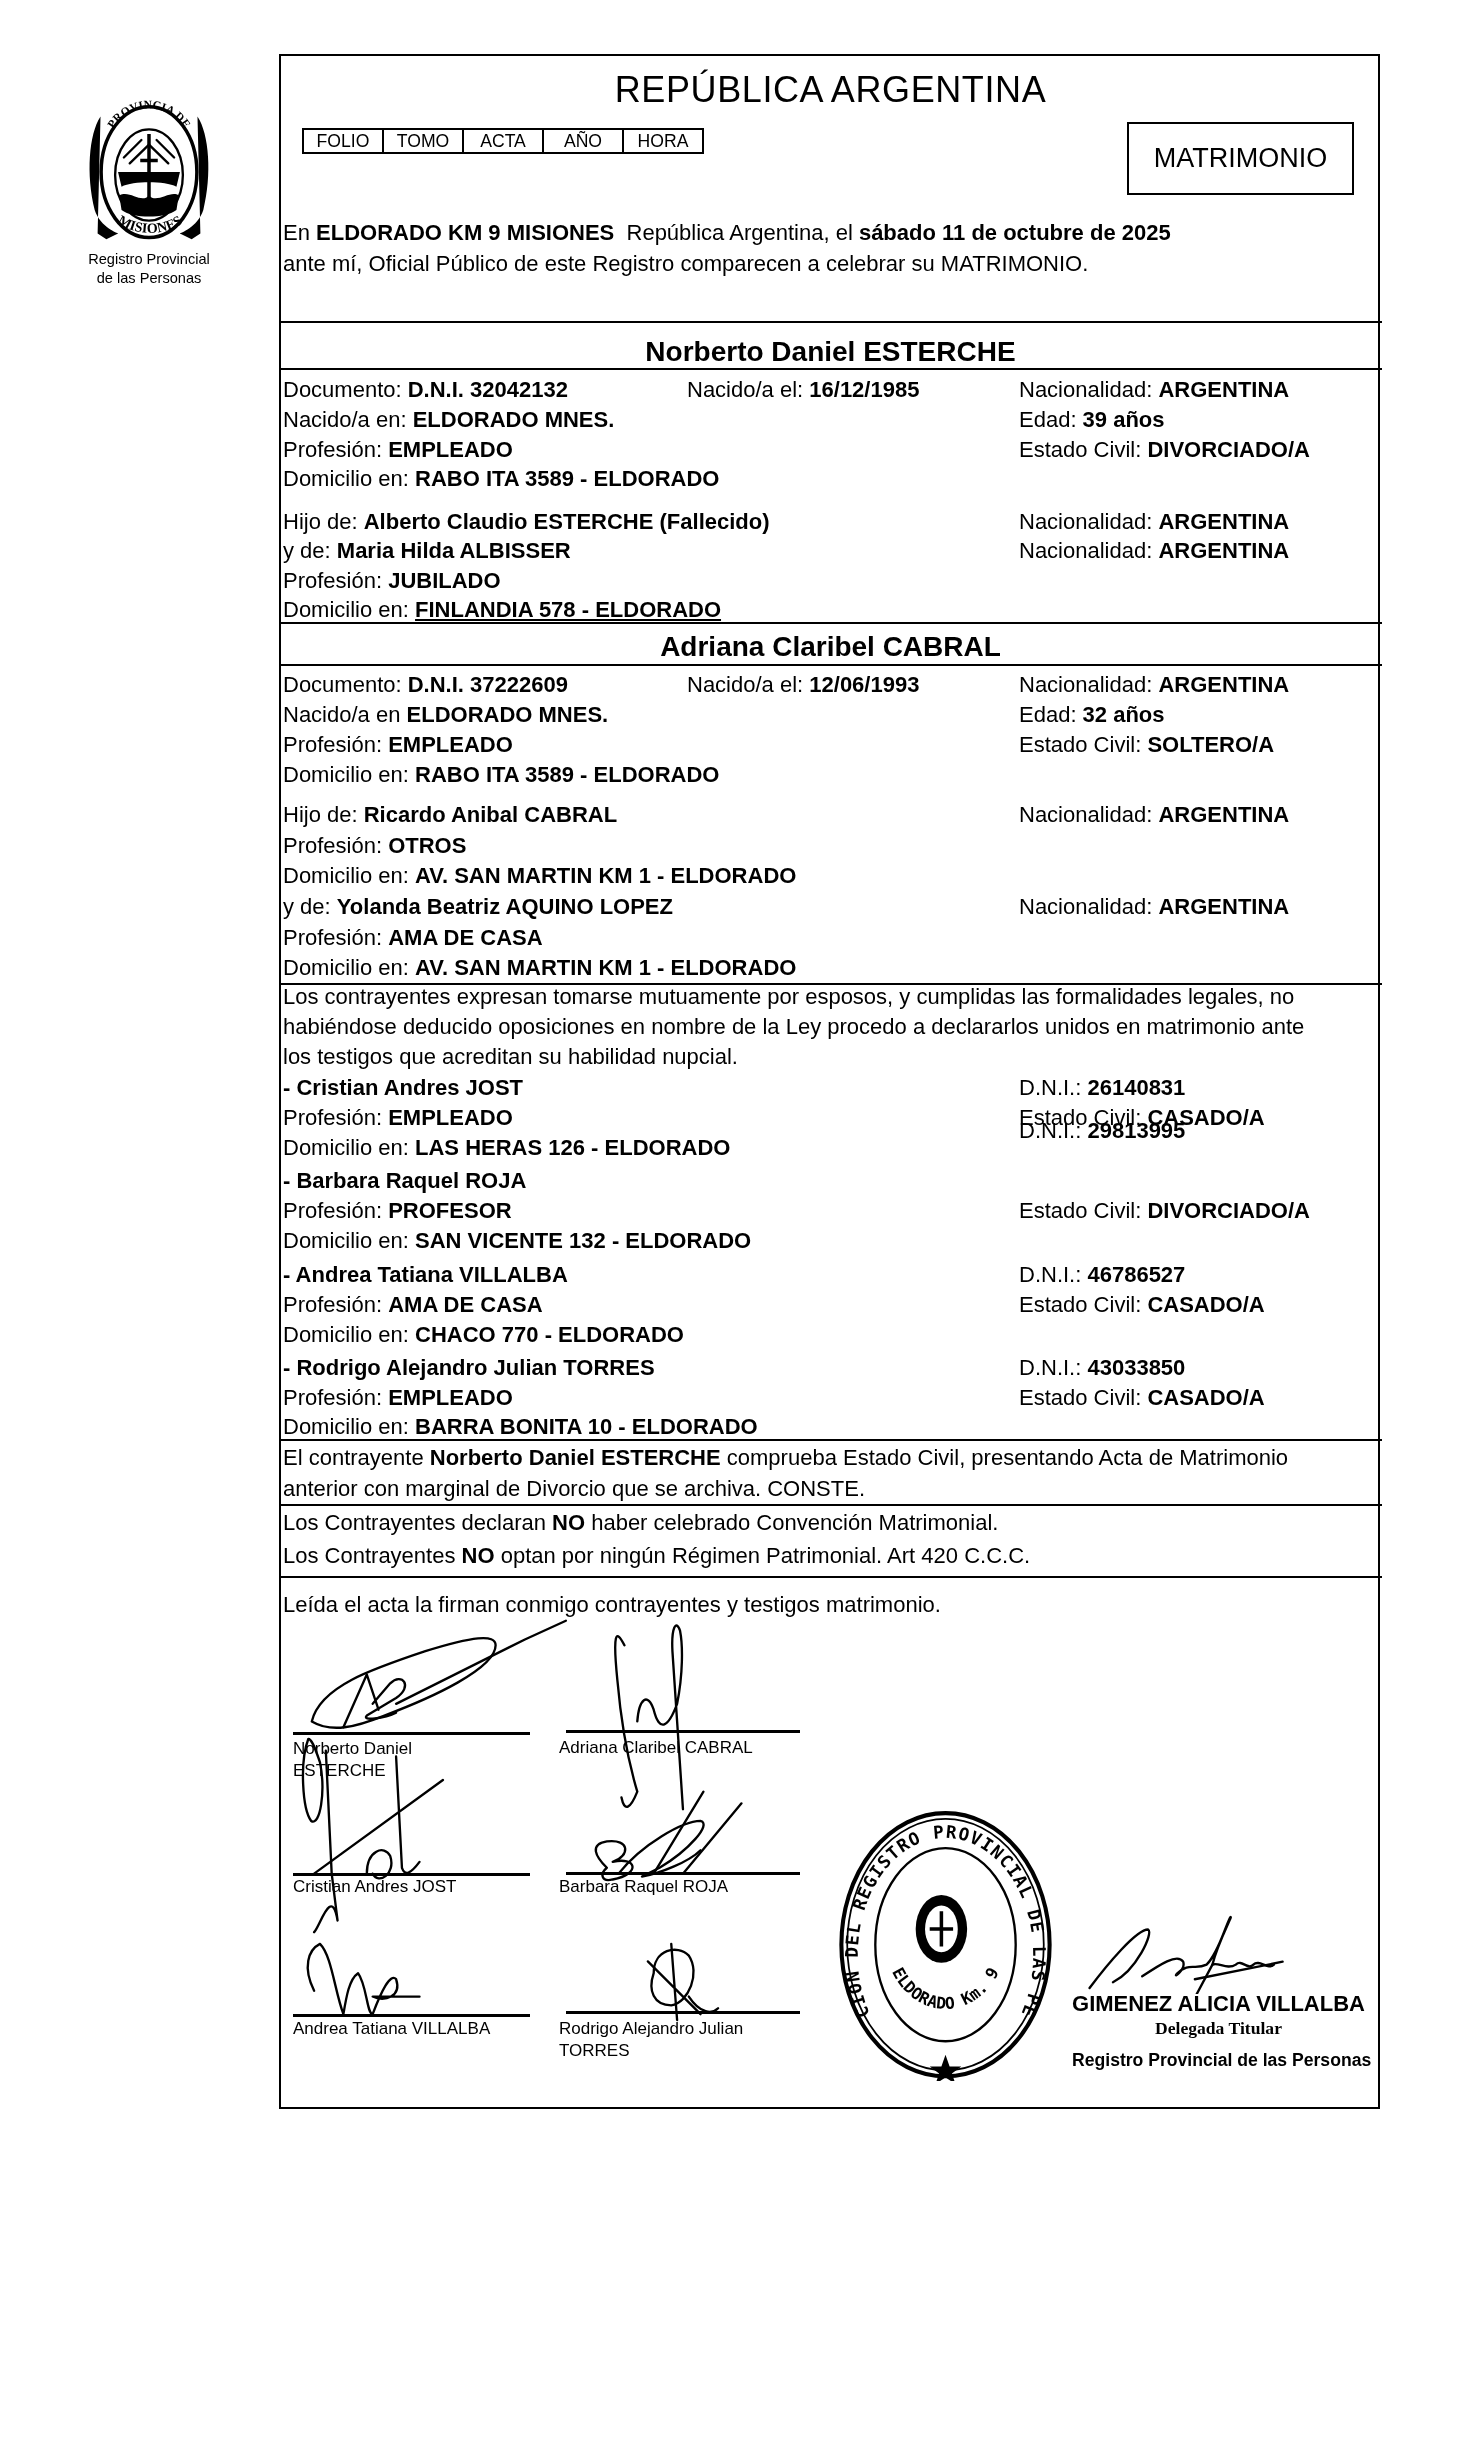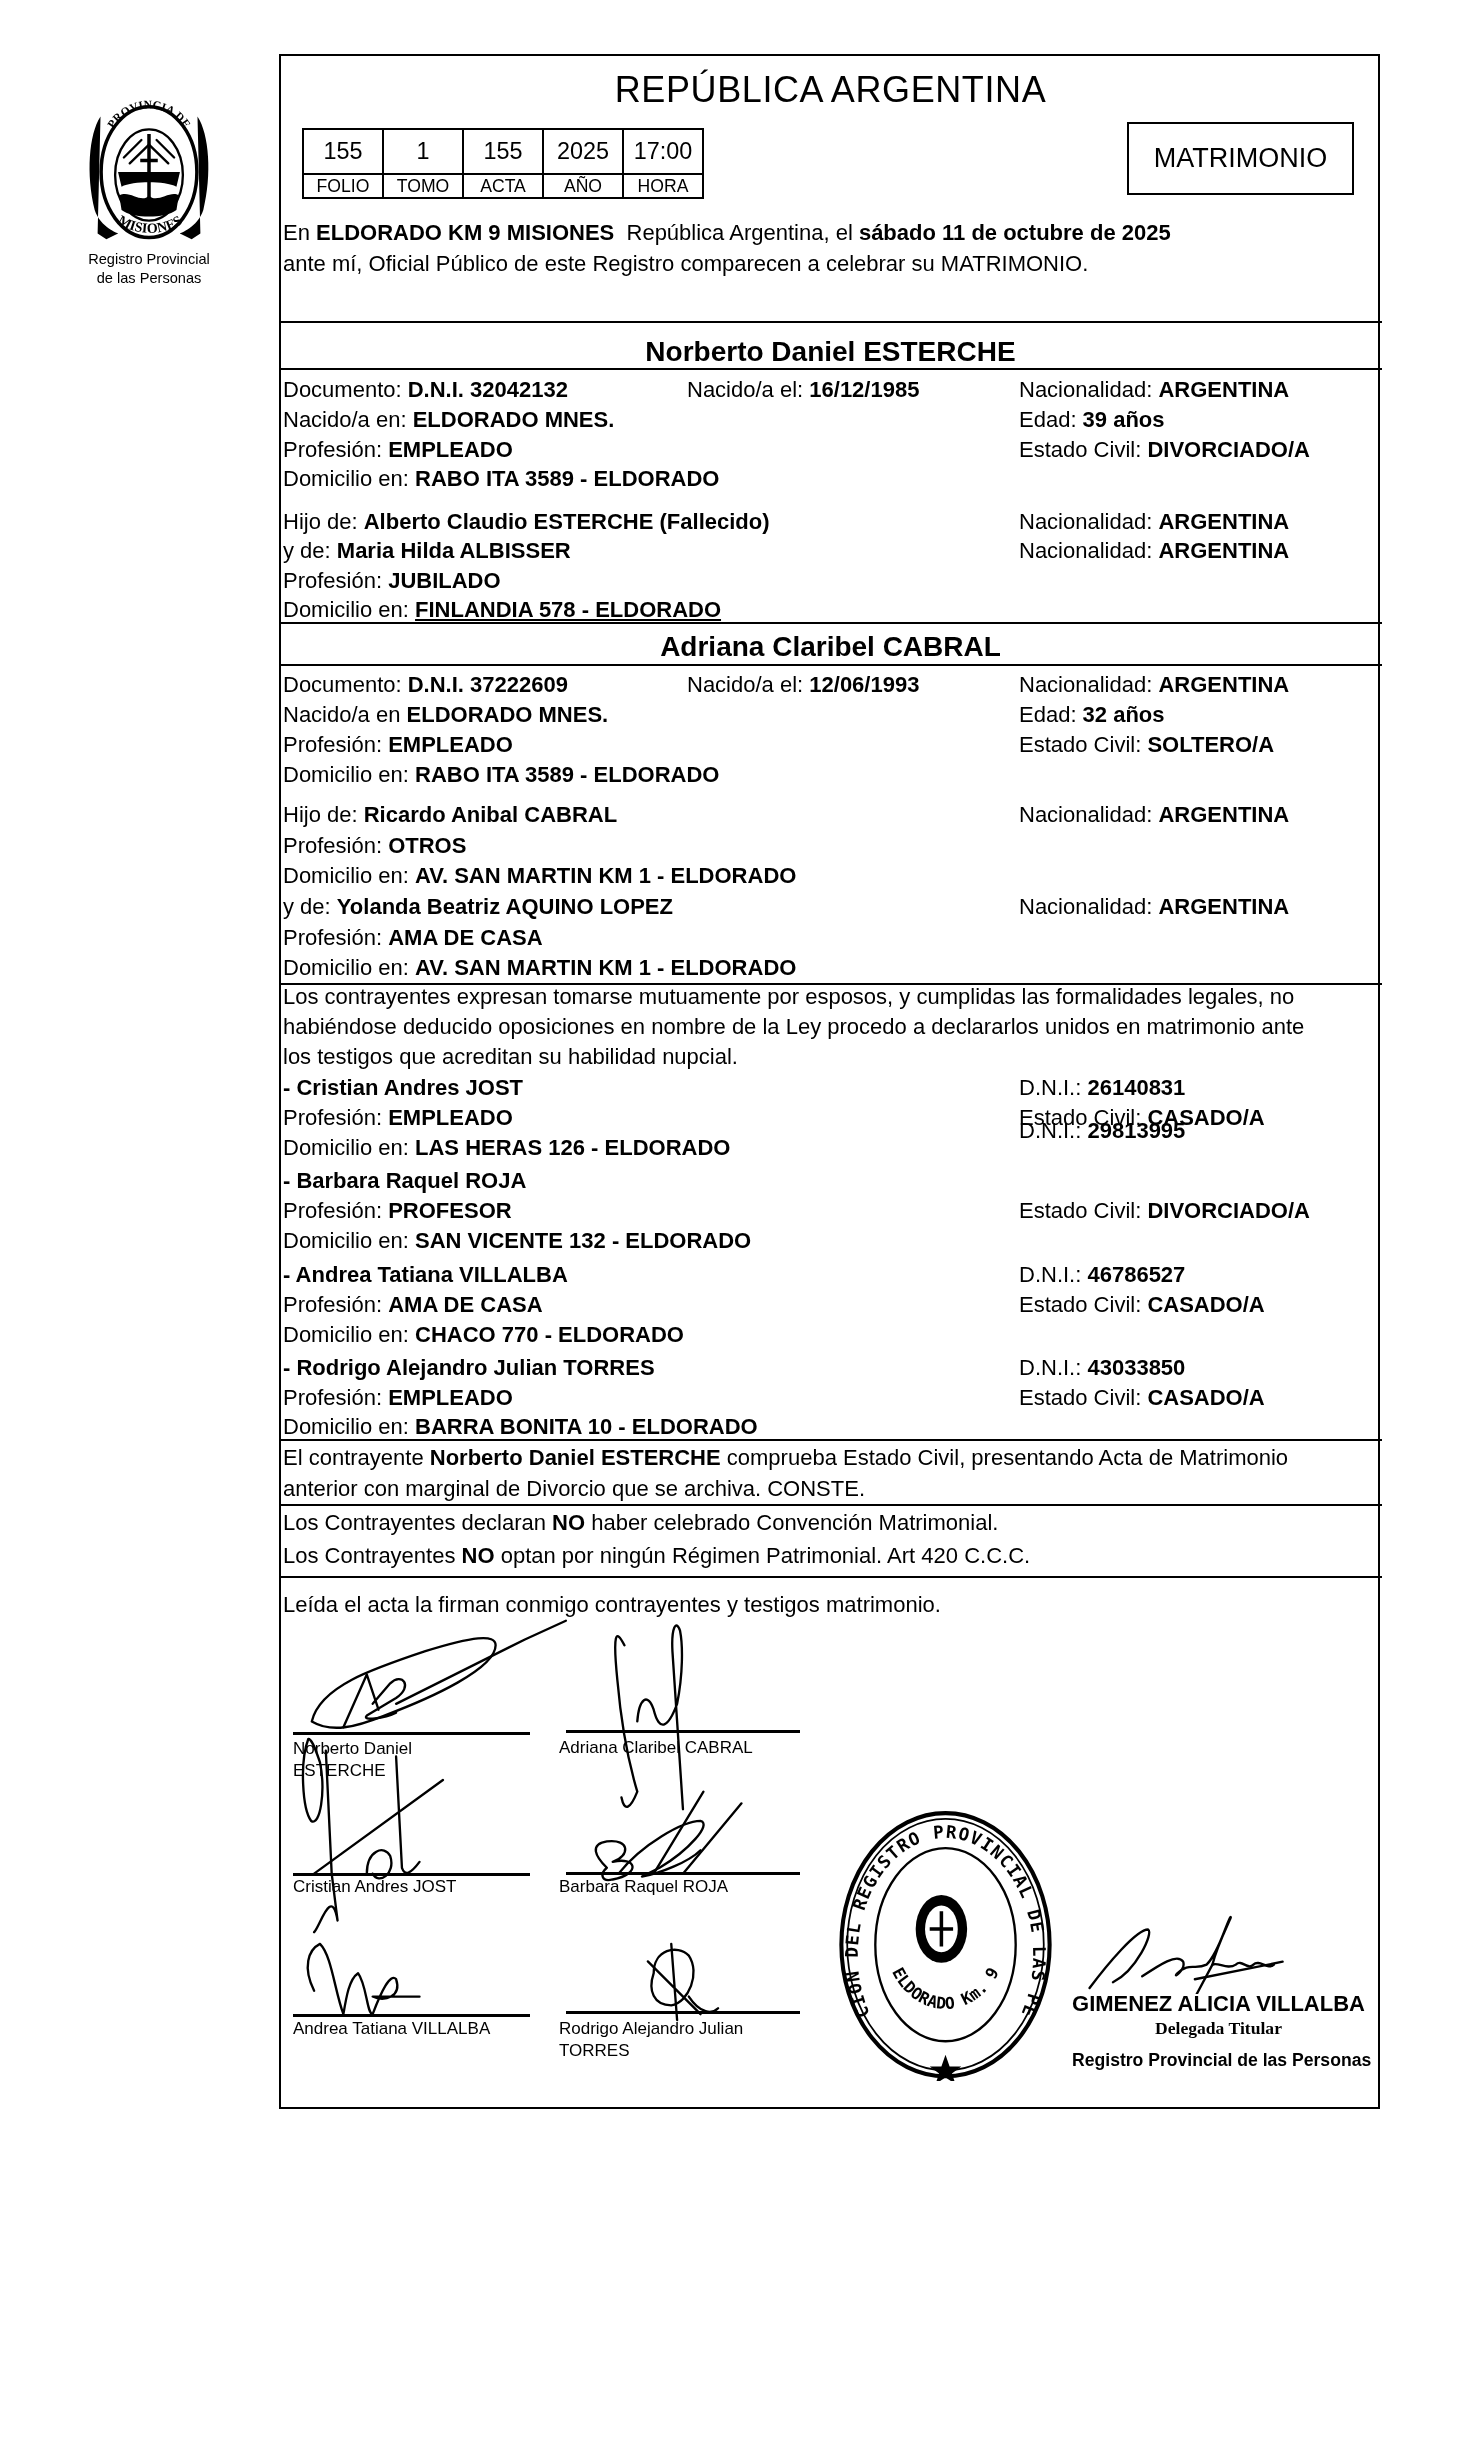--- a/index.html
+++ b/index.html
@@ -60,27 +60,20 @@
   <div class="logo-caption" style="top:163px">Registro Provincial</div>
   <div class="logo-caption" style="top:182px">de las Personas</div>
 </div>
 
 <div id="frame" class="abs"></div>
 
 <div id="title" class="abs">REPÚBLICA ARGENTINA</div>
 
 <table id="record-table" class="abs">
   <tbody>
-      <tr class="vals">
-    <td>155</td>
-    <td>1</td>
-    <td>155</td>
-    <td>2025</td>
-    <td>17:00</td>
-  </tr>
   <tr class="labels">
     <td>FOLIO</td>
     <td>TOMO</td>
     <td>ACTA</td>
     <td>AÑO</td>
     <td>HORA</td>
   </tr>
 </tbody>
   </table>
 

